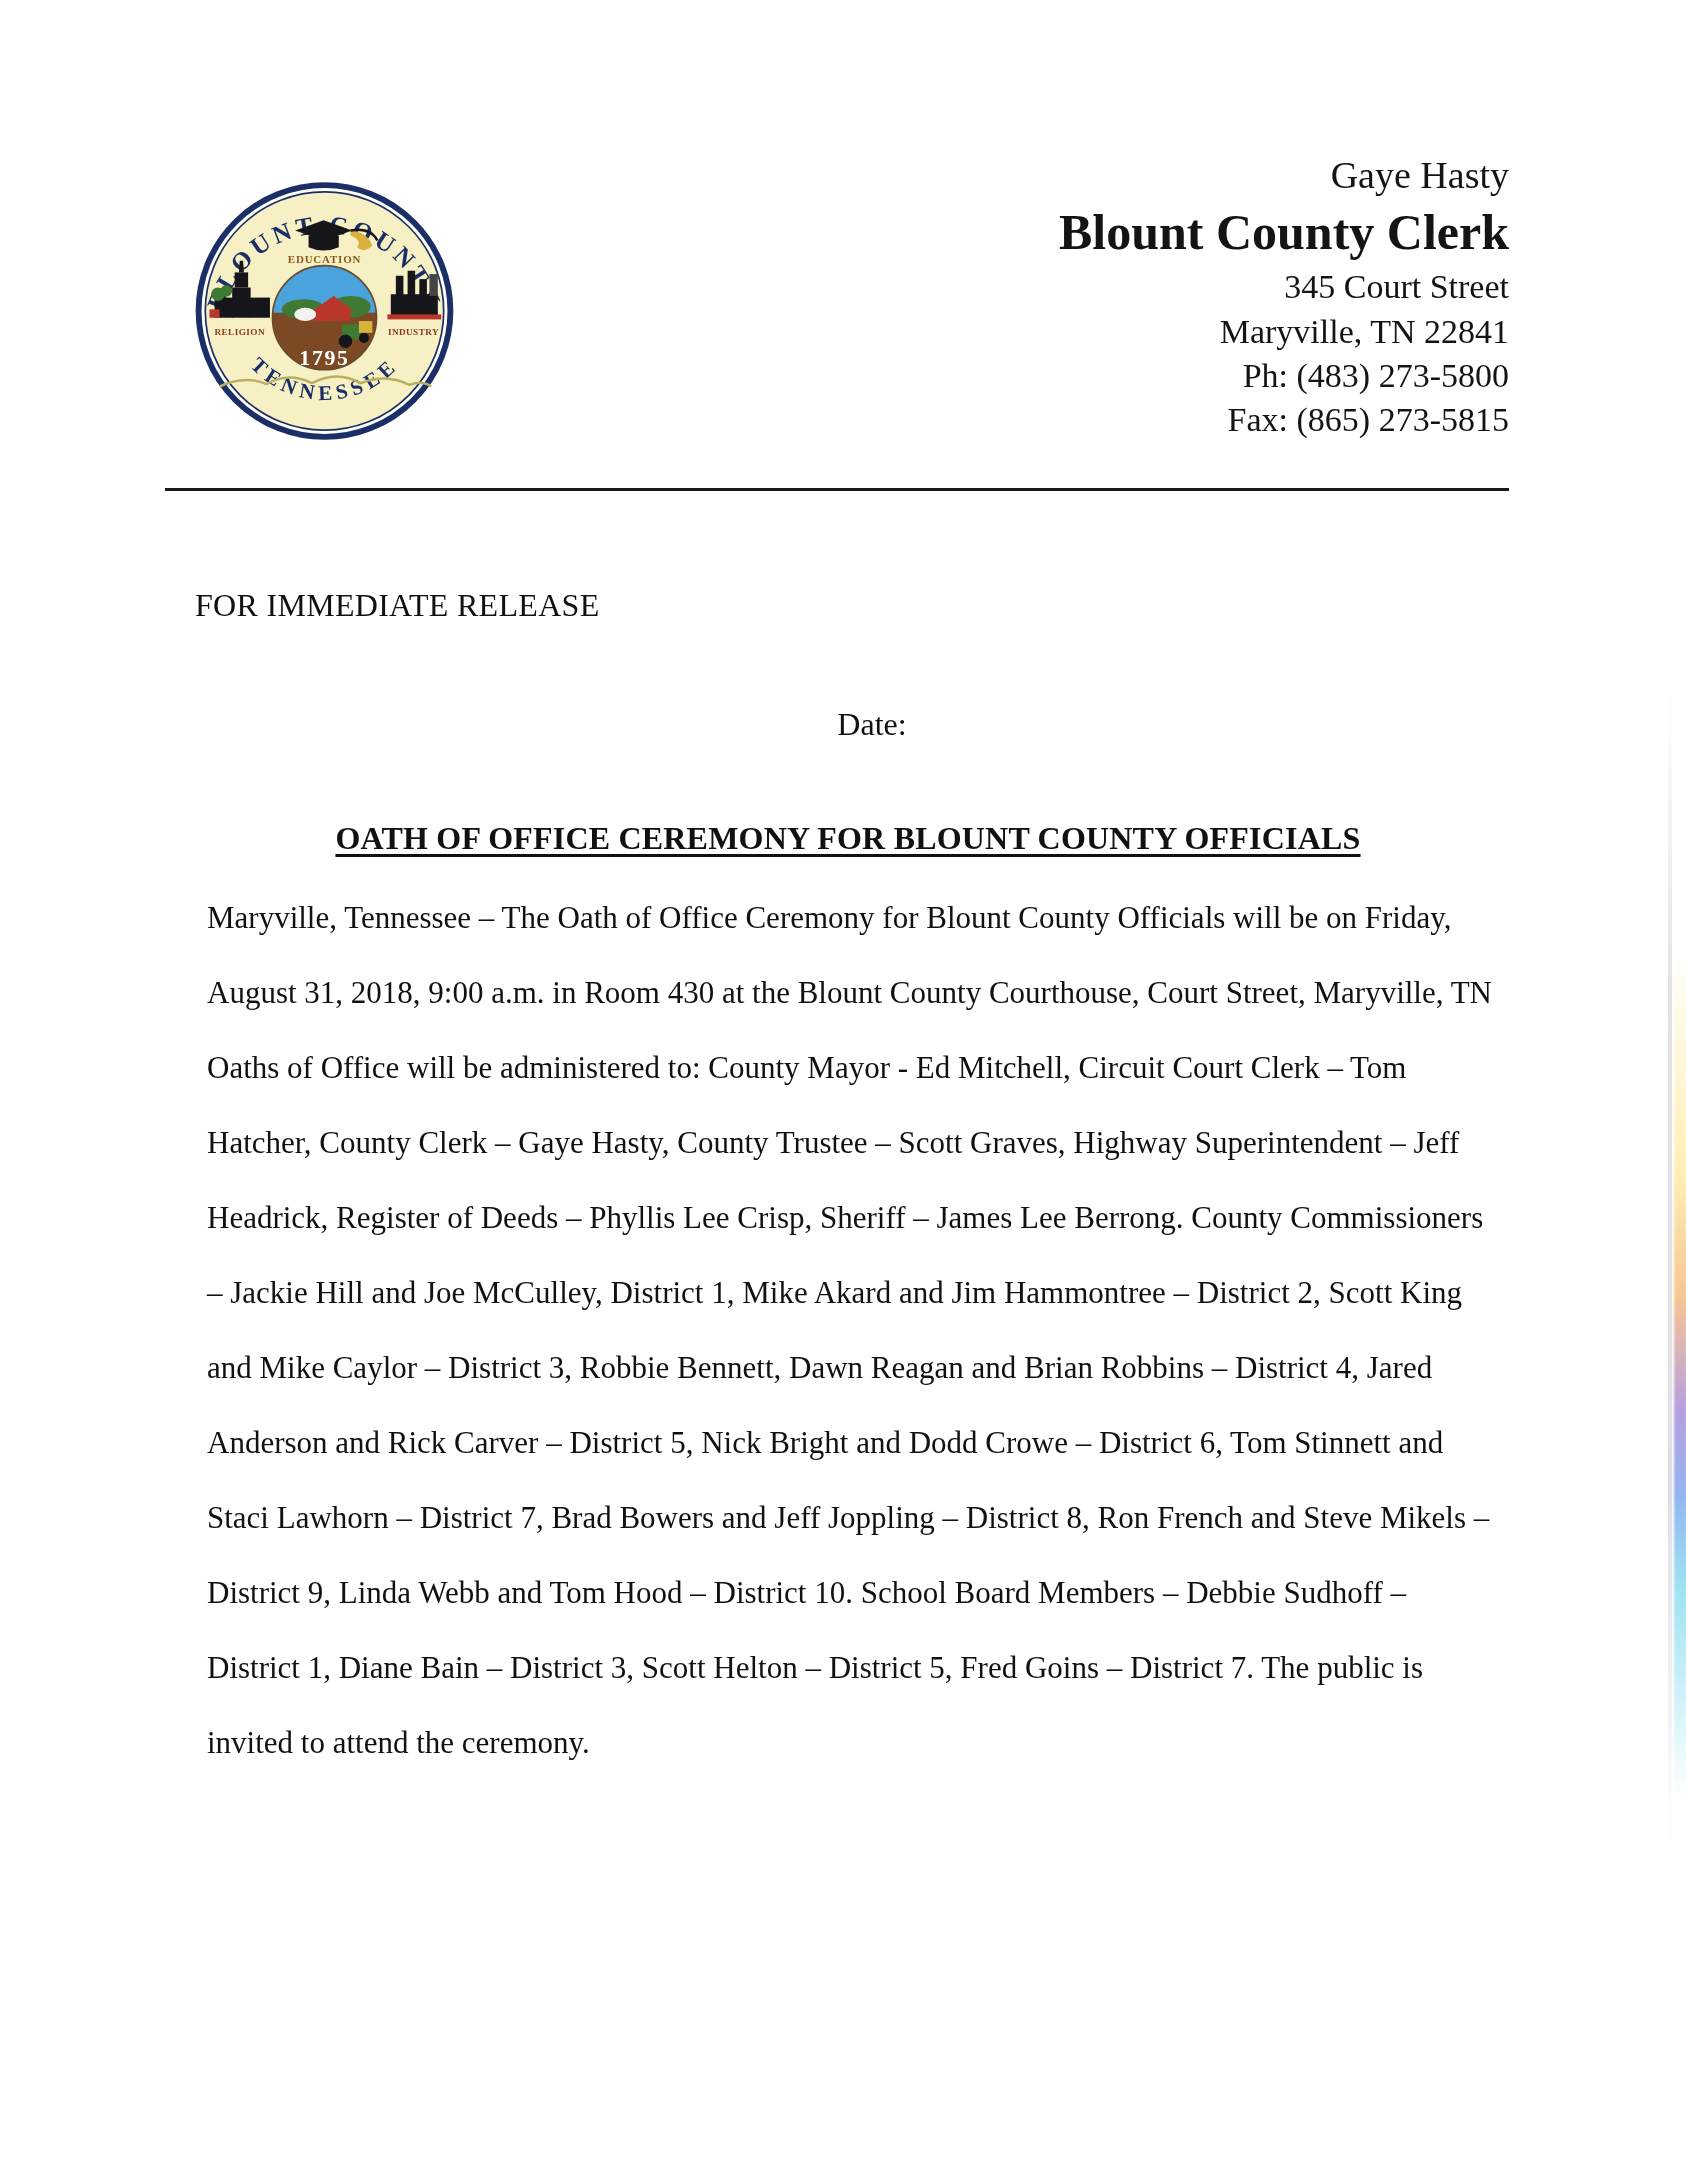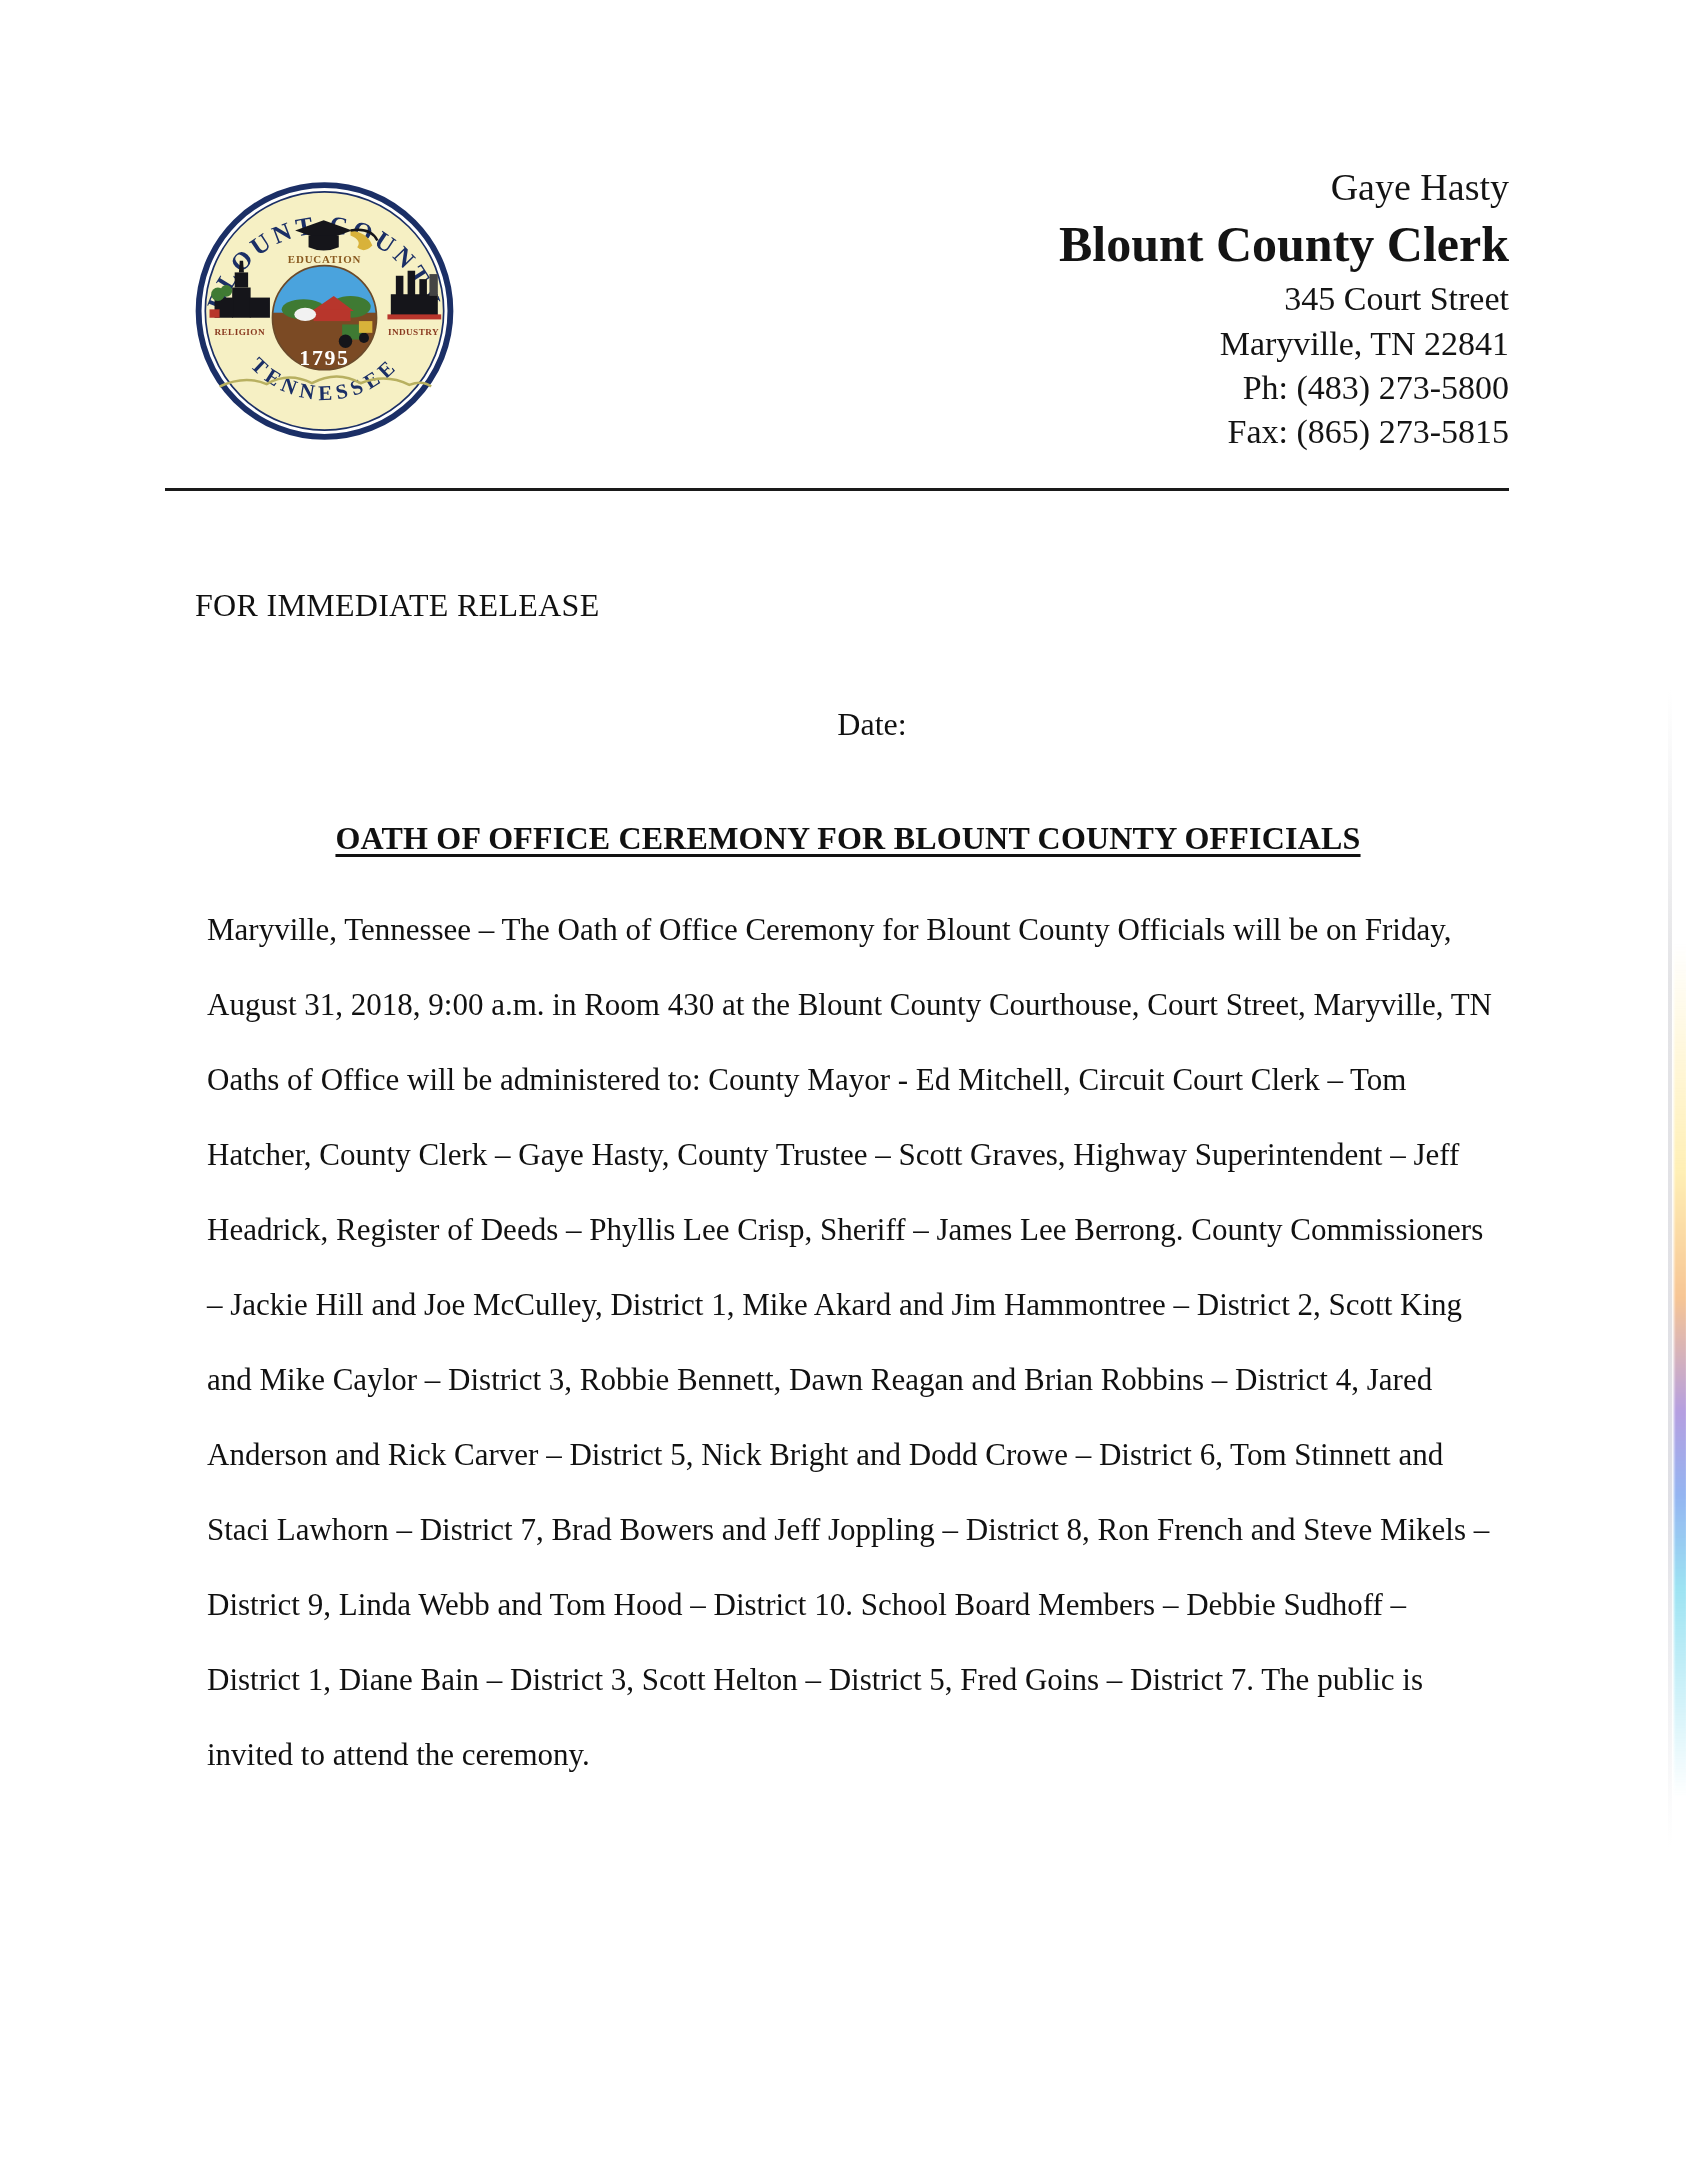--- a/index.html
+++ b/index.html
@@ -40,21 +40,21 @@
 
   .seal-svg {
     display: block;
     width: 277px;
     height: 277px;
   }
 
   .contact-block {
     position: absolute;
     right: 178px;
-    top: 37px;
+    top: 25px;
     text-align: right;
     line-height: 1.30;
   }
   .contact-line {
     font-size: 34px;
     color: #141414;
     white-space: pre;
   }
   .contact-line.name-line {
     font-size: 38px;
@@ -94,21 +94,21 @@
     white-space: pre;
     text-align: center;
   }
 
   .headline {
     font-size: 32px;
     font-weight: bold;
     text-align: center;
     text-decoration: underline;
     text-underline-offset: 5px;
-    margin: 0 0 35px 0;
+    margin: 0 0 23px 0;
     letter-spacing: 0.2px;
   }
 
   .release-paragraph {
     font-size: 31px;
     line-height: 2.42;
     text-align: left;
     margin: 12px;
     width: 1297px;
   }

